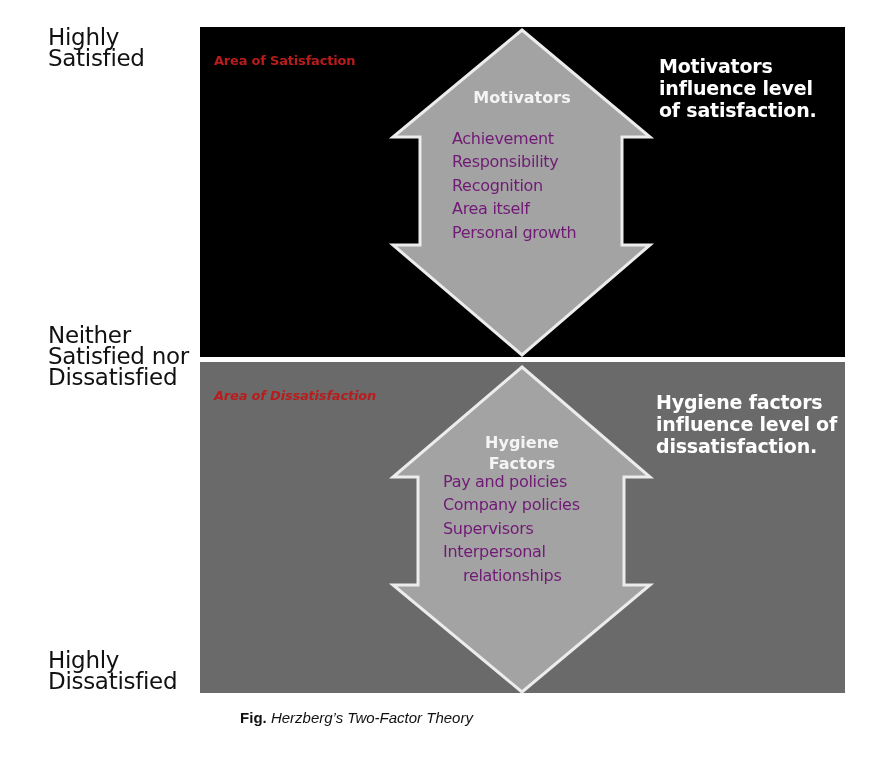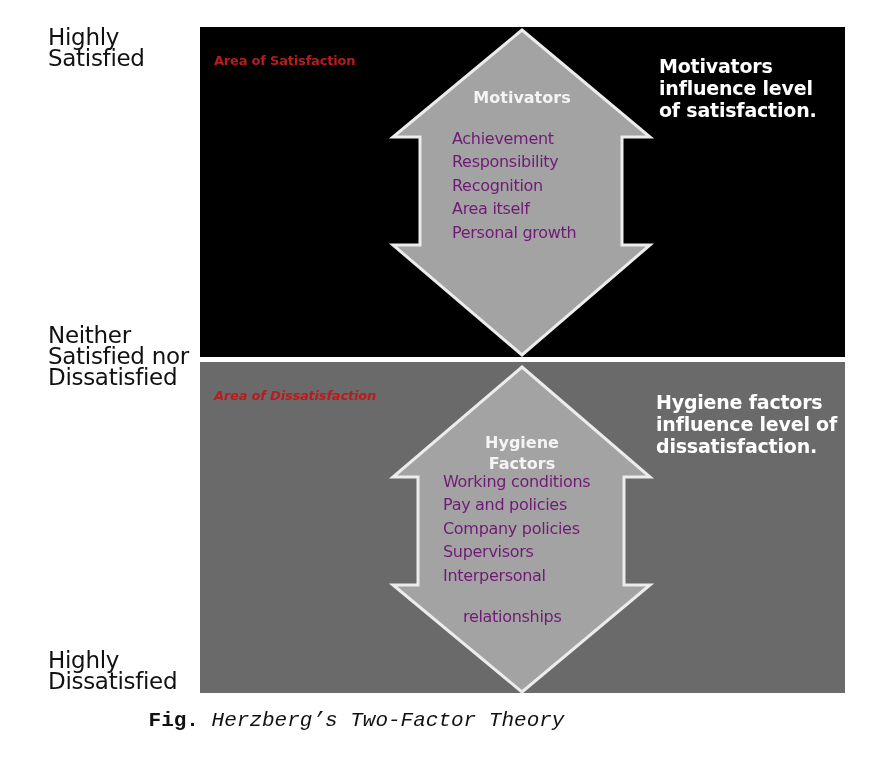--- a/index.html
+++ b/index.html
@@ -6,21 +6,21 @@
   body { width: 895px; height: 773px; position: relative; overflow: hidden; font-family: "DejaVu Sans", sans-serif; }
   .scale-label { position: absolute; left: 48px; font-size: 23px; line-height: 21px; color: #111; font-family: "DejaVu Sans", sans-serif; letter-spacing: -0.3px; }
   .panel { position: absolute; left: 200px; width: 645px; }
   #panel-top { top: 27px; height: 330px; background: #000000; }
   #panel-bottom { top: 362px; height: 331px; background: #6a6a6a; }
   .area-title { position: absolute; color: #b91c1c; font-weight: bold; font-size: 13px; letter-spacing: -0.2px; white-space: nowrap; }
   .side-note { position: absolute; color: #fff; font-weight: bold; font-size: 19px; line-height: 22px; white-space: nowrap; letter-spacing: -0.2px; }
   svg.arrows { position: absolute; left: 0; top: 0; }
   .arrow-title { position: absolute; color: #f4f4f4; font-weight: bold; font-size: 16px; text-align: center; line-height: 21px; white-space: nowrap; }
   .factor { position: absolute; color: #701a75; font-size: 16px; line-height: 23.4px; white-space: nowrap; letter-spacing: -0.3px; }
-  .caption { position: absolute; top: 709px; left: 0; width: 713px; text-align: center; font-family: Liberation Mono, monospace; font-size: 21px; color: #111; }
+  .caption { position: absolute; top: 709px; left: 0; width: 713px; text-align: center; font-family: Liberation Sans, sans-serif; font-size: 15px; color: #111; }
   .caption .fig { font-weight: bold; }
   .caption .title { font-style: italic; }
 </style>
 </head>
 <body>
 
 <div class="scale-label" style="top:27px;">
   <div>Highly</div>
   <div>Satisfied</div>
 </div>
@@ -63,24 +63,23 @@
 <div class="side-note" style="left:656px; top:391px;">
   <div>Hygiene factors</div>
   <div>influence level of</div>
   <div>dissatisfaction.</div>
 </div>
 <div class="arrow-title" style="left:462px; top:414px; width:120px;margin-top:18px;">
   <div>Hygiene</div>
   <div>Factors</div>
 </div>
 <div class="factor" style="left:443px; top:470px;">
-  <div>Working conditions</div>
   <div>Pay and policies</div>
   <div>Company policies</div>
   <div>Supervisors</div>
   <div>Interpersonal</div>
-  <div style="padding-left:20px;margin-top:18px;">relationships</div>
+  <div style="padding-left:20px;">relationships</div>
 </div>
 
 <div class="caption">
   <span class="fig">Fig.</span>
   <span class="title">Herzberg’s Two-Factor Theory</span>
 </div>
 
 </body></html>

